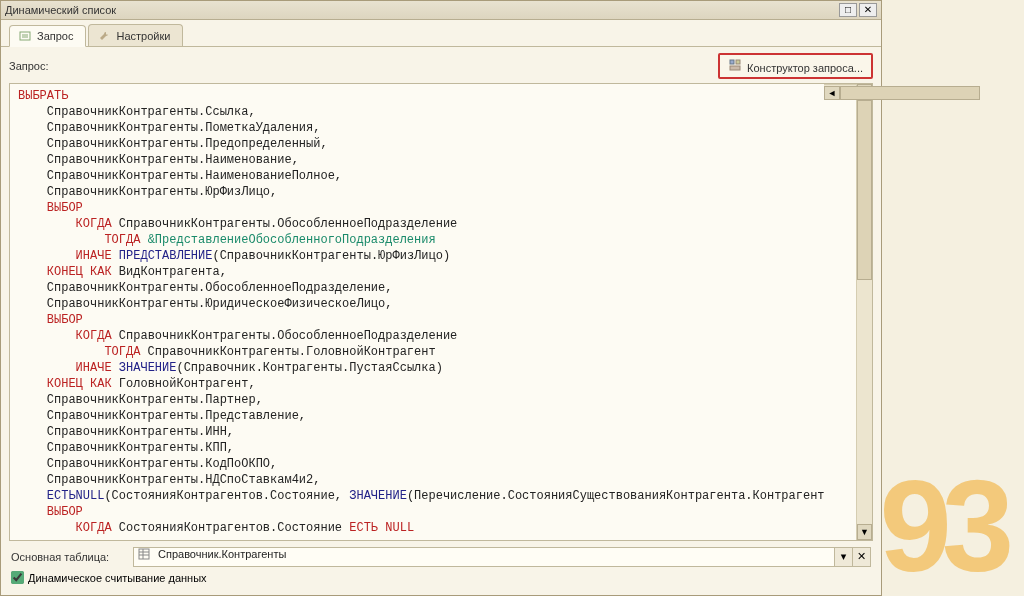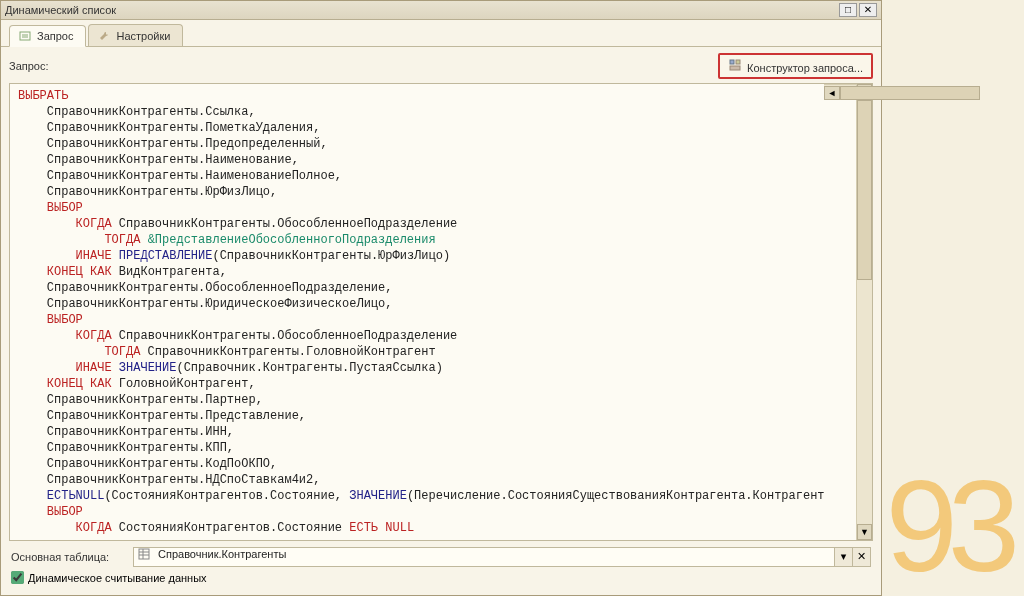--- a/index.html
+++ b/index.html
@@ -188,24 +188,24 @@
     cursor: pointer;
     background: #efe9d8;
   }
   .check-row {
     display: flex; align-items: center; gap: 4px;
     margin-bottom: 3px;
   }
   .check-row input { accent-color: #5a7; }
   .watermark {
     position: absolute;
-    right: 14px;
+    right: 20px;
     bottom: 18px;
     font-size: 130px;
-    font-weight: normal;
+    font-weight: bold;
     color: rgba(240,170,40,0.55);
     pointer-events: none;
     font-family: Arial, sans-serif;
     letter-spacing: -10px;
     line-height: 0.8;
     z-index: 50;
   }
   .u { text-decoration: underline; }
 </style>
 </head>

